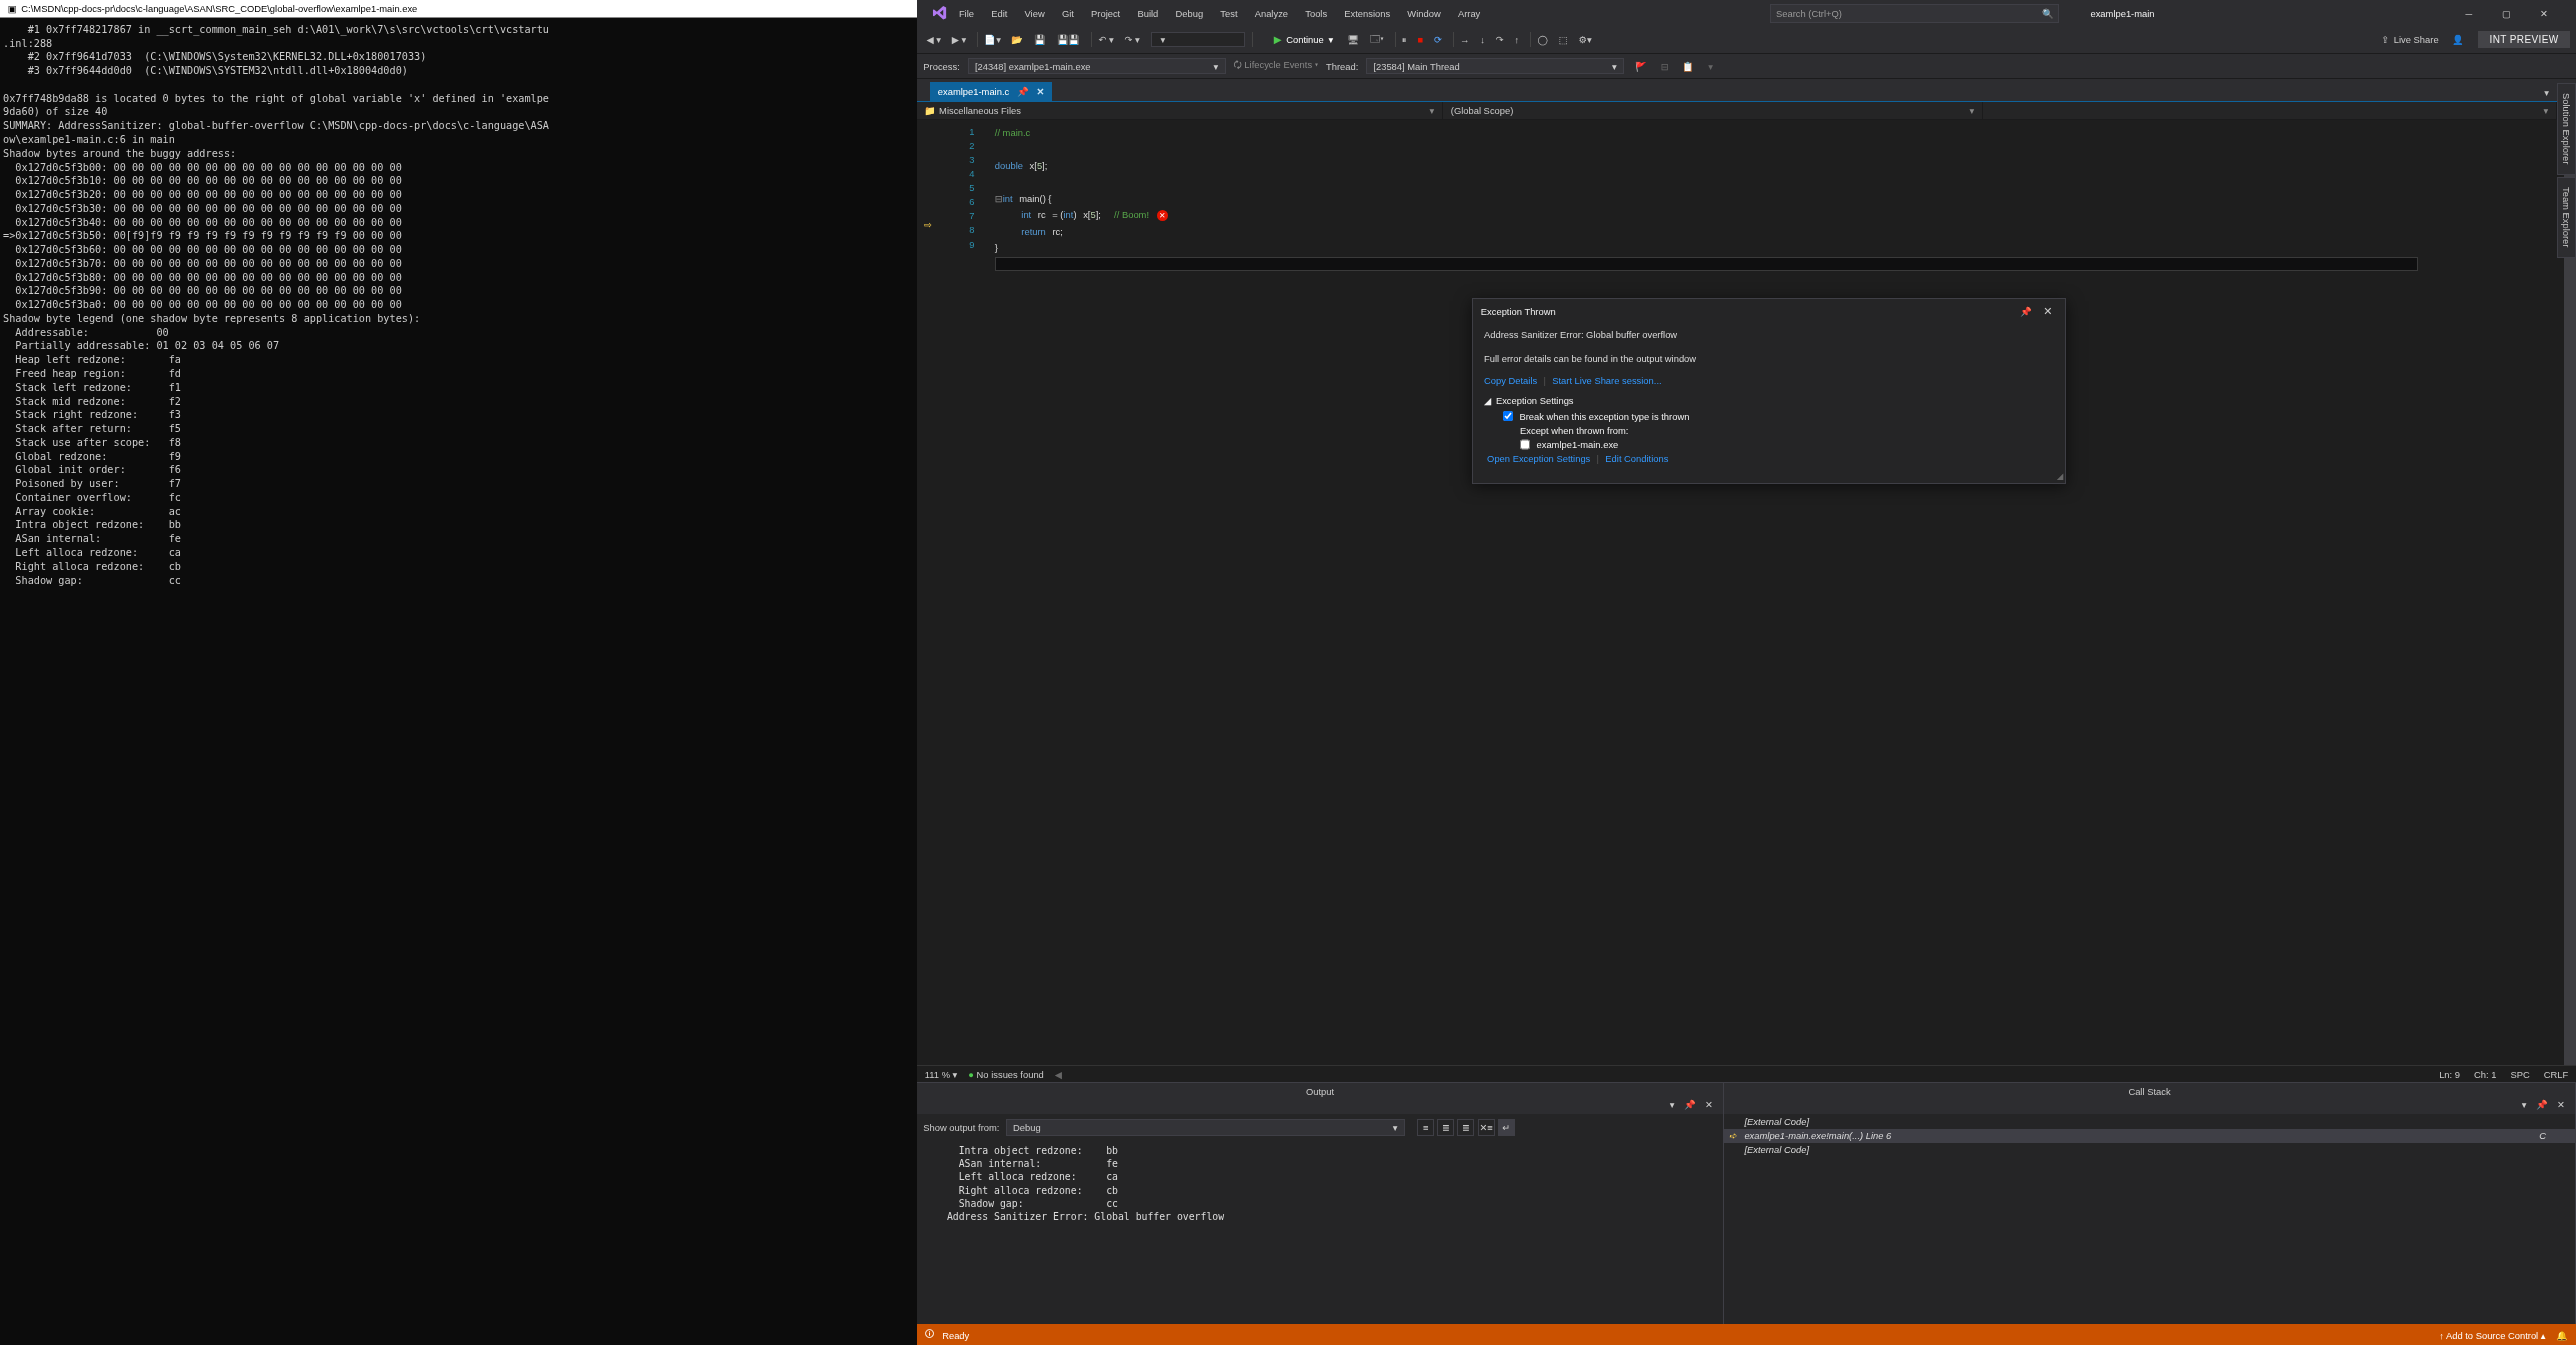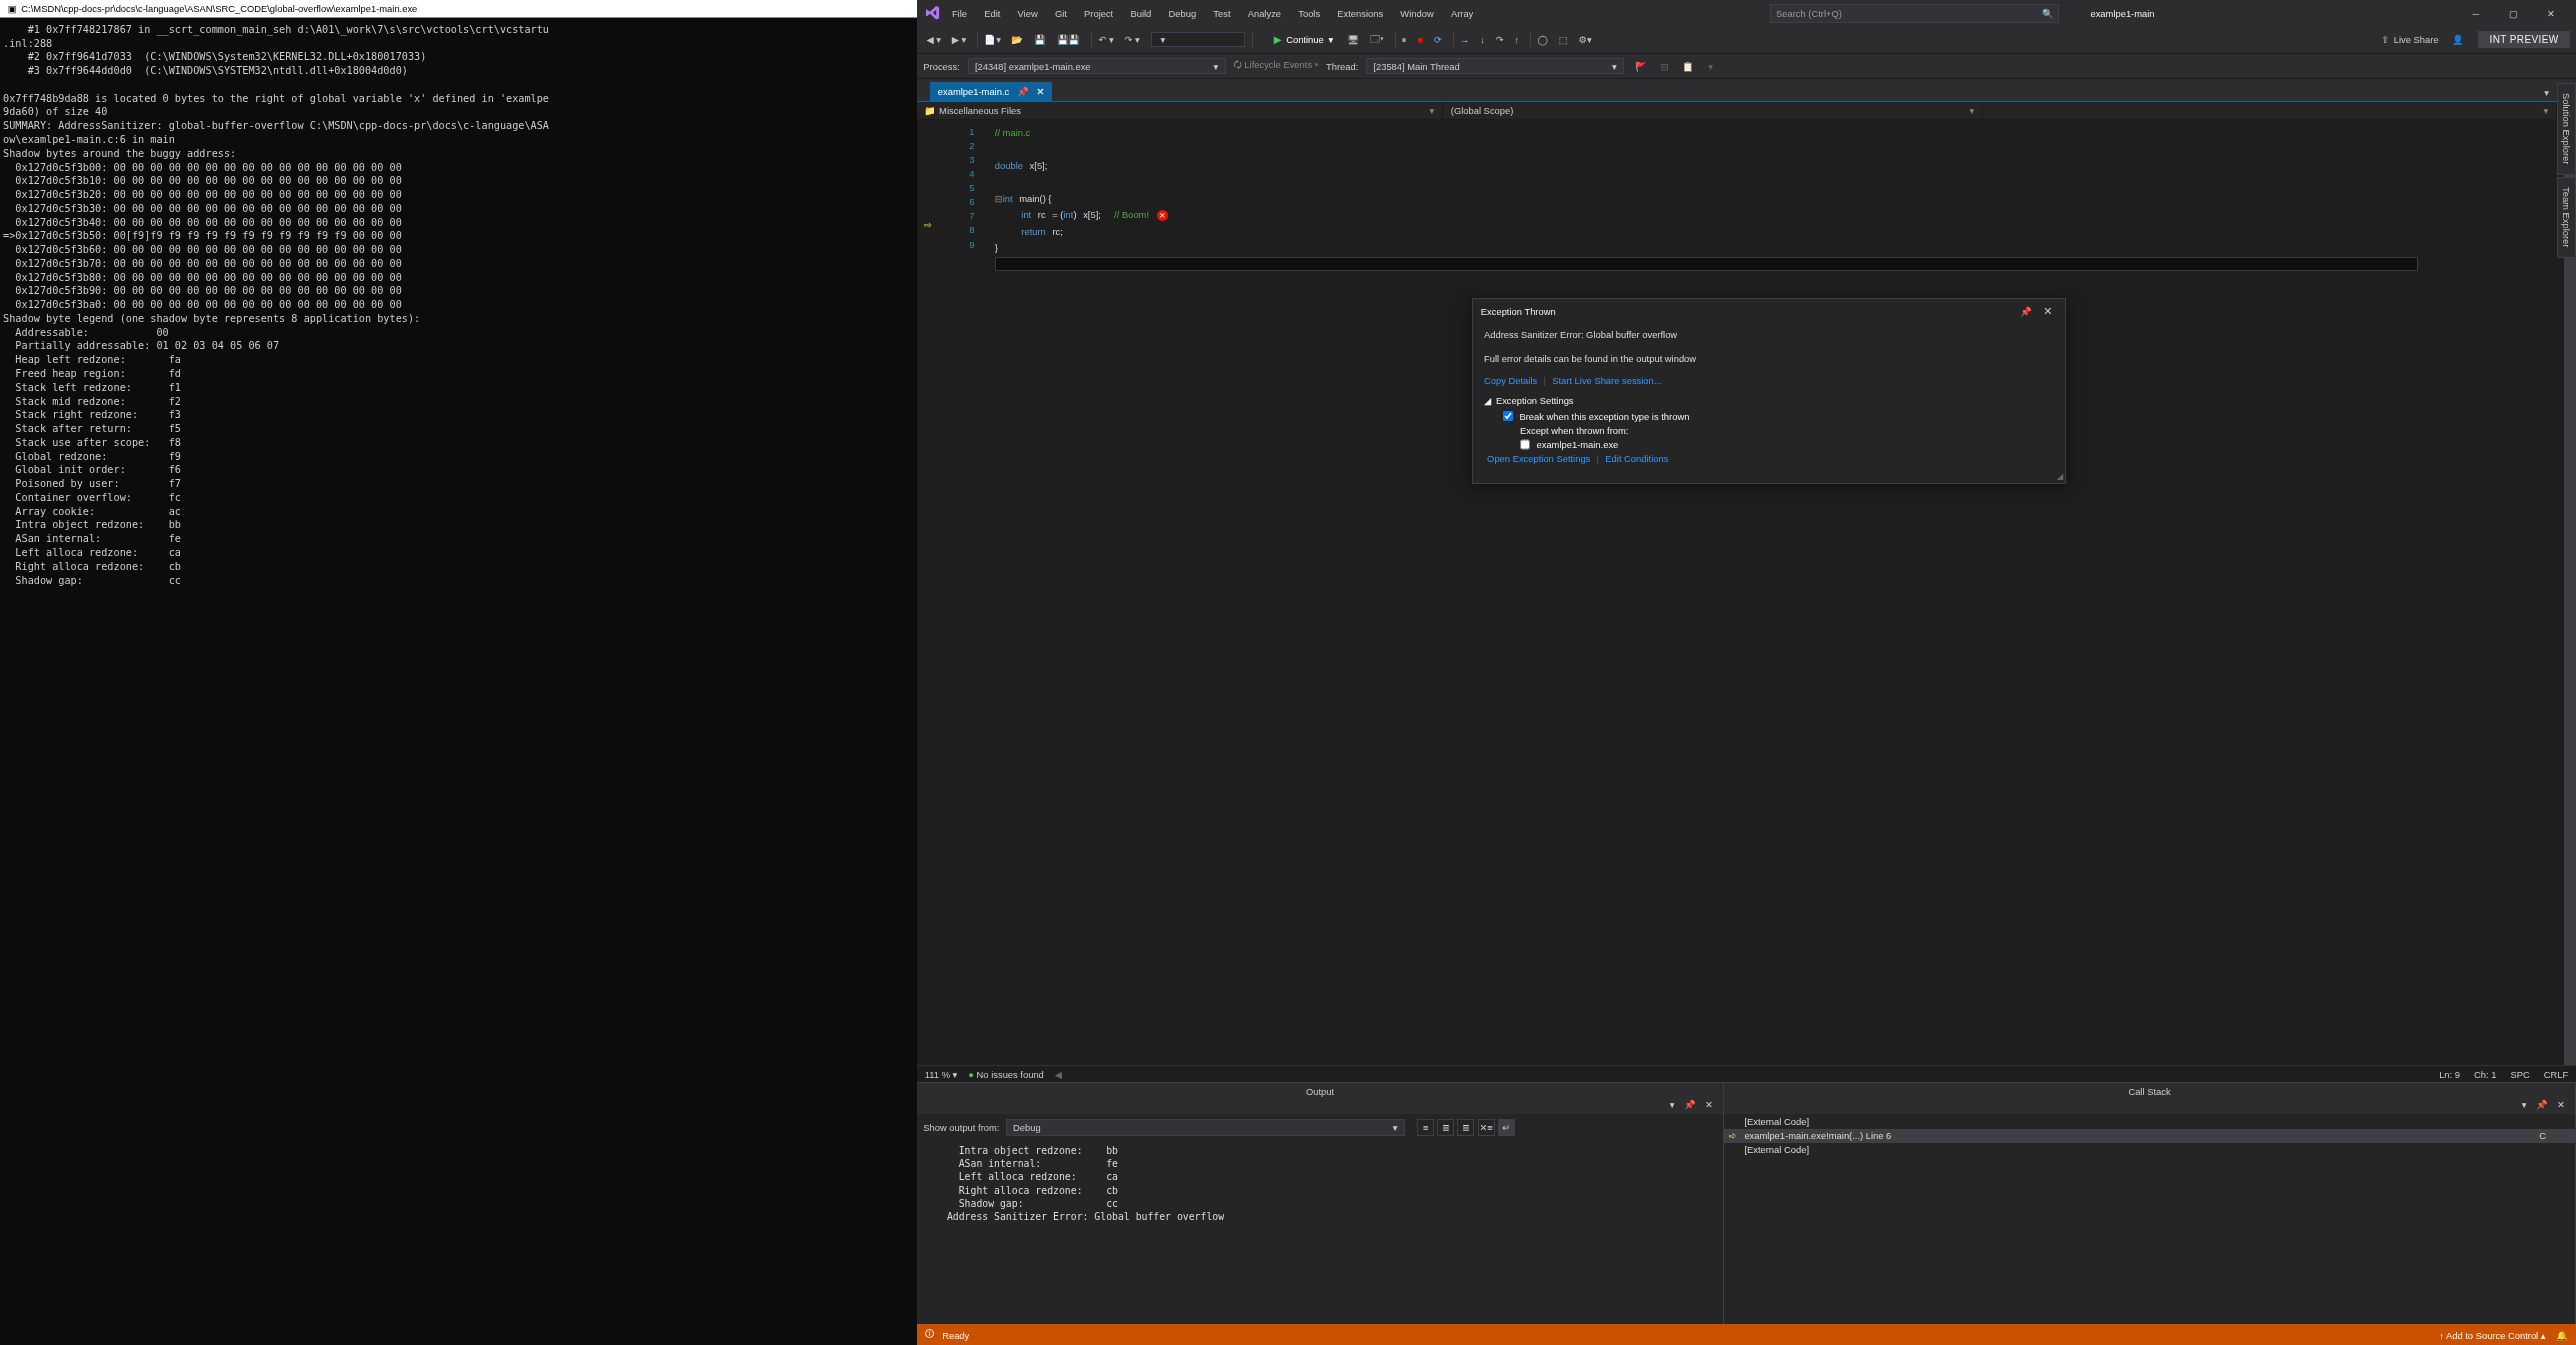--- a/index.html
+++ b/index.html
@@ -1,21 +1,21 @@
 <!DOCTYPE html>
 <html><head>
 <meta charset="utf-8">
 <style>
 * { margin:0; padding:0; box-sizing:border-box; font-family:"Segoe UI",Arial,sans-serif; font-size:9.4px; }
 body { background:#000; color:#ccc; width:2576px; height:1346px; display:flex; }
 .console-pane { width:917px; height:100%; background:#0c0c0c; display:flex; flex-direction:column; }
 .console-title { background:#fff; color:#000; padding:3.1px 7.8px; font-size:9.4px; border-bottom:0.8px solid #888; display:flex; align-items:center; gap:4.7px; }
 .console-body { flex:1; padding:4.7px 3.1px; font-family:Consolas,monospace; font-size:10.2px; color:#ccc; white-space:pre; overflow:hidden; line-height:1.35; }
 .vs-pane { flex:1; background:#2d2d30; display:flex; flex-direction:column; position:relative; }
-.vs-titlebar { background:#2d2d30; display:flex; align-items:center; height:26px; padding:0 7px; gap:3.1px; color:#ccc;text-align:right; }
+.vs-titlebar { background:#2d2d30; display:flex; align-items:center; height:26px; padding:0 14px; gap:3.1px; color:#ccc;text-align:right; }
 .vs-logo { width:17px; height:17px; display:flex; align-items:center; justify-content:center; }
 .vs-menu { display:flex; gap:1.6px; }
 .vs-menu span { padding:3.1px 7.8px; cursor:default; }
 .vs-search { margin-left:auto; display:flex; align-items:center; background:#333337; border:0.8px solid #3f3f46; width:289px; height:19px; padding:0 4.7px; color:#999; }
 .vs-doctitle { margin-left:14px; color:#f1f1f1; padding:3.1px 14px; background:#2d2d30; }
 .winbtns { margin-left:auto; display:flex; gap:1.6px; }
 .winbtns div { width:36px; height:23.5px; display:flex; align-items:center; justify-content:center; color:#ccc; }
 .vs-toolbar { background:#2d2d30; display:flex; align-items:center; height:28px; padding:0 6.3px; gap:4.7px; border-bottom:0.8px solid #1b1b1c; }
 .tbtn { padding:1.6px 3.1px; color:#c5c5c5; display:flex; align-items:center; gap:1.6px; }
 .tbtn.sep { border-left:0.8px solid #444; margin-left:3.1px; padding-left:6.3px; height:15.6px; }
@@ -73,21 +73,21 @@
 .output-top { display:flex; align-items:center; padding:4.7px 6.3px; gap:6.3px; background:#252526; }
 .output-top .odd { background:#333337; border:0.8px solid #3f3f46; padding:1.6px 6.3px; min-width:399px; display:flex; }
 .output-top .oicons { display:flex; gap:3.1px; margin-left:6.3px; }
 .output-top .oicons div { width:17px; height:17px; border:0.8px solid #3f3f46; display:flex; align-items:center; justify-content:center; color:#ccc; }
 .output-top .oicons div.active { background:#3f3f46; }
 .output-body { flex:1; padding:3.1px 6.3px; font-family:Consolas,monospace; font-size:9.8px; white-space:pre; color:#dcdcdc; line-height:1.35; overflow:hidden; }
 .callstack-panel { flex:1; }
 .cs-header { display:flex; background:#2d2d30; border-bottom:0.8px solid #3f3f46; padding:2.3px 6.3px; color:#ccc; }
 .cs-header .n { flex:1; }
 .cs-body { flex:1; background:#252526; color:#dcdcdc; }
-.cs-row { display:flex; align-items:center; padding:1.6px 4.7px; gap:4.7px; }
+.cs-row { display:flex; align-items:center; padding:1.6px 4.7px; gap:4.7px;font-style:italic; }
 .cs-row.sel { background:#3f3f46; }
 .cs-row .arrow { color:#ffd24a; width:11px; }
 .cs-row .txt { flex:1; color:#dcdcdc; }
 .cs-row .lang { width:31px; text-align:left; color:#dcdcdc; }
 .statusbar { height:22px; background:#ca5100; color:#fff; display:flex; align-items:center; padding:0 7.8px; gap:7.8px; }
 .statusbar .sright { margin-left:auto; display:flex; align-items:center; gap:11px; }
 .ic { font-family:"Segoe UI Symbol",sans-serif; }
 svg.vslogo path { fill:#b179f1; }
 </style>
 </head>

